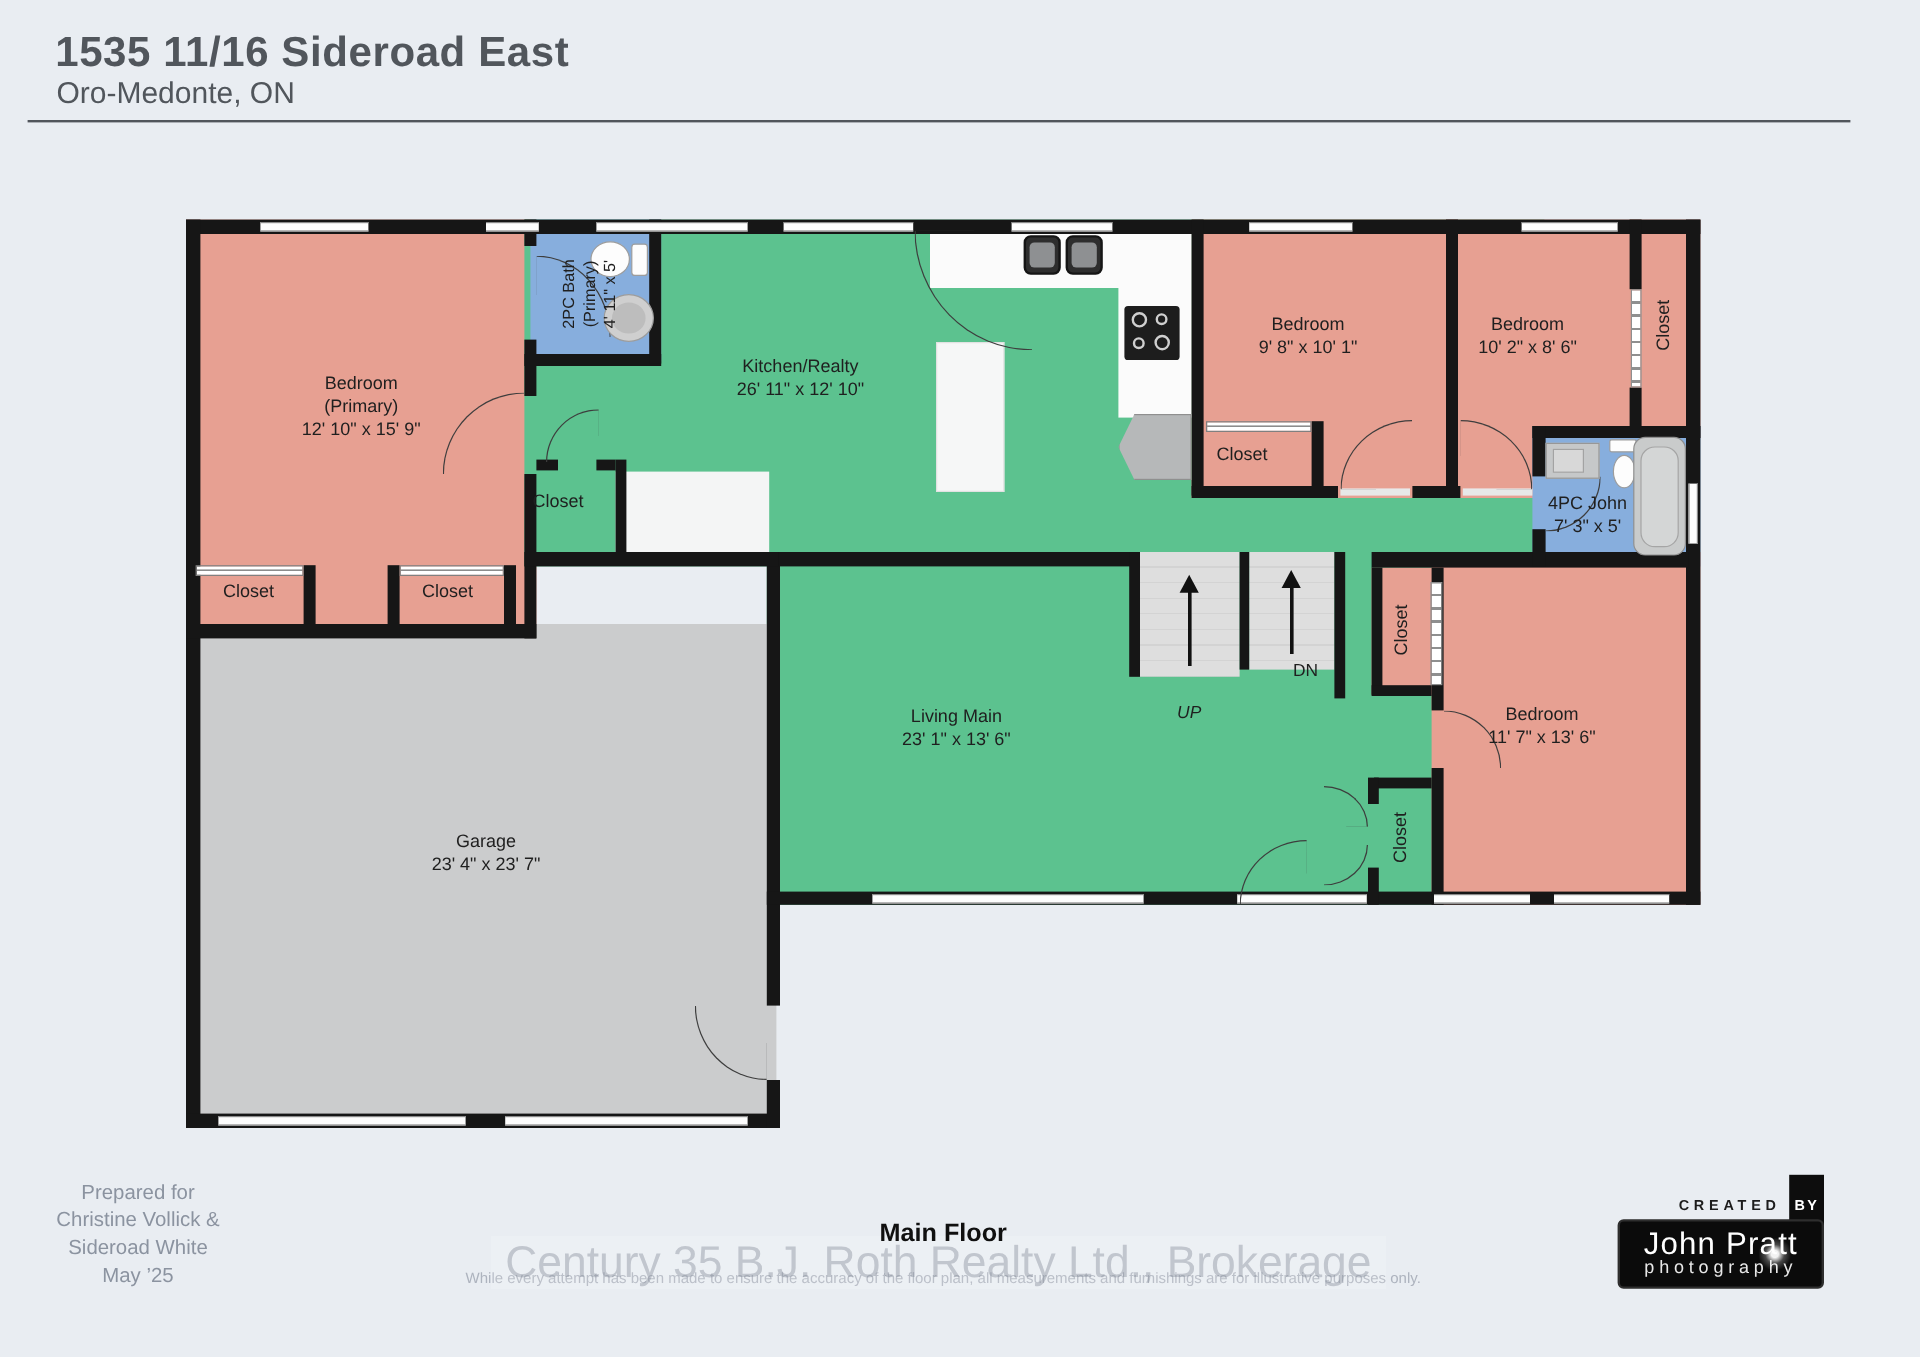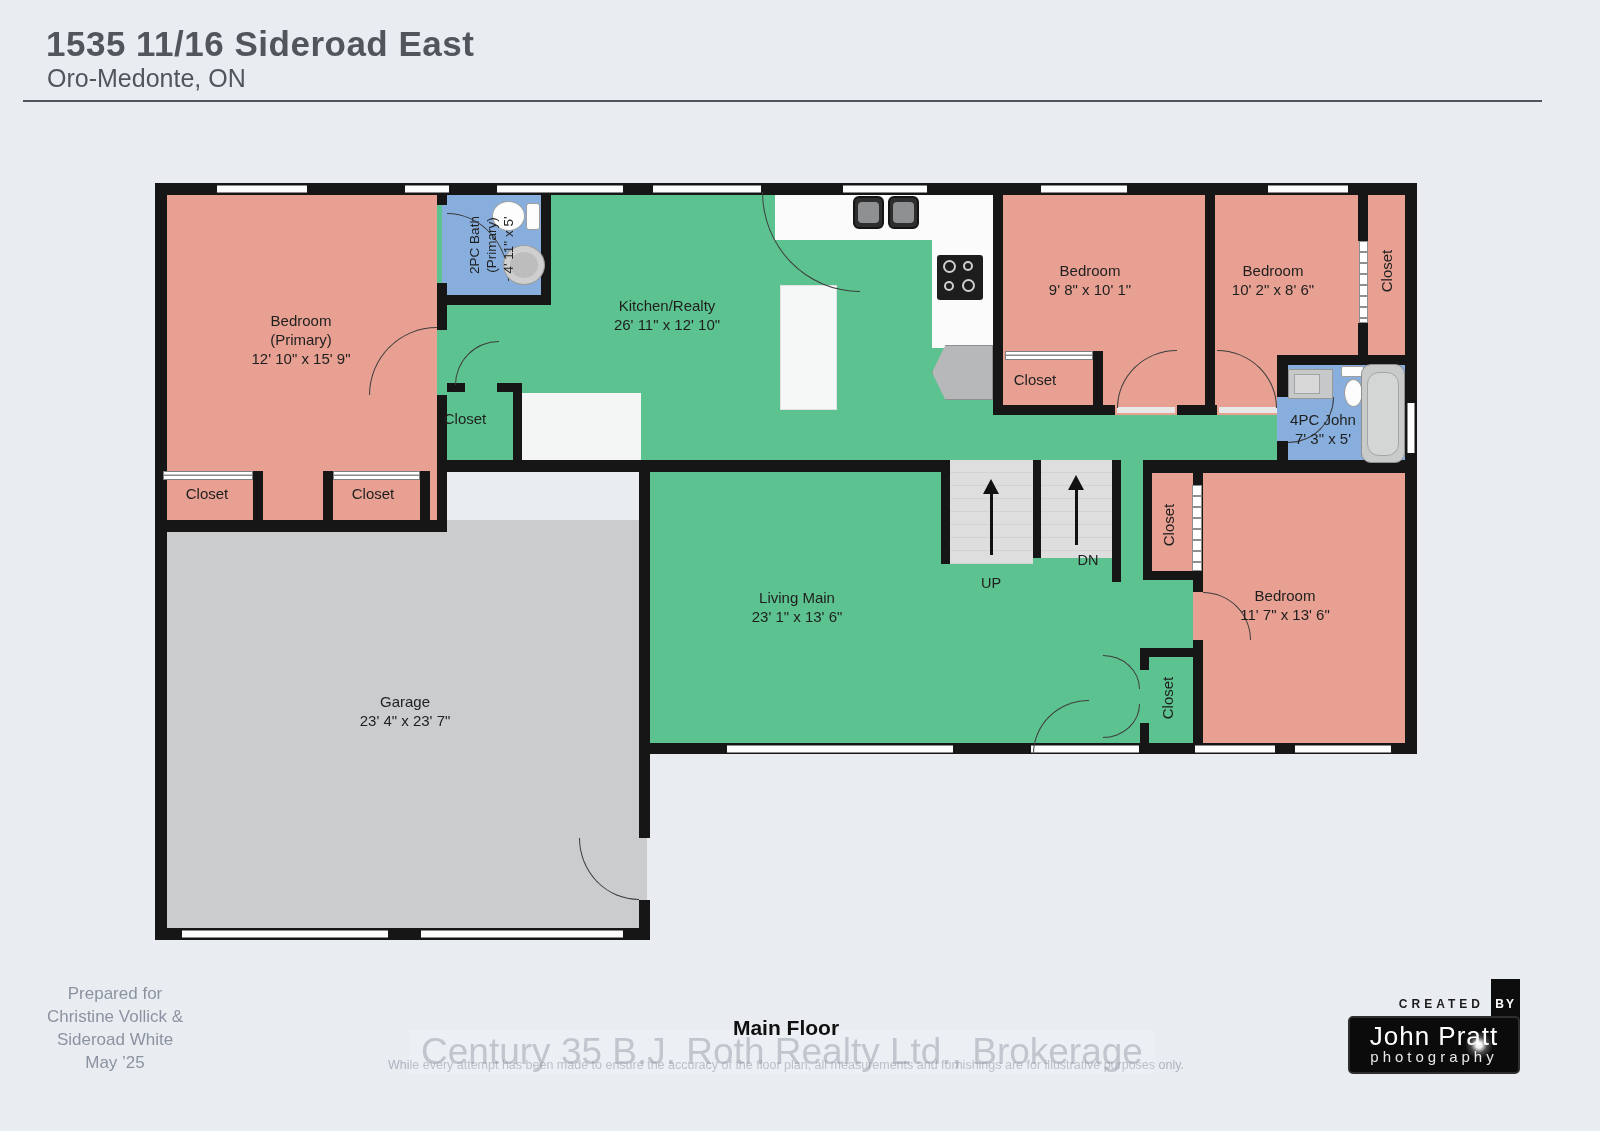--- a/index.html
+++ b/index.html
@@ -217,21 +217,21 @@
   </div>
 
   <div class="hlabel" style="left:52px;top:310px;">Closet</div>
   <div class="hlabel" style="left:218px;top:310px;">Closet</div>
   <div class="hlabel" style="left:310px;top:235px;">Closet</div>
   <div class="hlabel" style="left:880px;top:196px;">Closet</div>
   <div class="vlabel" style="left:1231px;top:88px;">Closet</div>
   <div class="vlabel" style="left:1013px;top:342px;">Closet</div>
   <div class="vlabel" style="left:1012px;top:515px;">Closet</div>
 
-  <div class="hlabel" style="left:836px;top:400px;font-size:14.5px;">UP</div>
+  <div class="hlabel" style="left:836px;top:412px;font-size:14.5px;font-style:italic;">UP</div>
   <div class="hlabel" style="left:921px;top:377px;font-size:14.5px;margin-left:12px;">DN</div>
 </div>
 
 <div class="abs" id="prep">
   <div>Prepared for</div>
   <div>Christine Vollick &amp;</div>
   <div>Sideroad White</div>
   <div>May ’25</div>
 </div>
 

